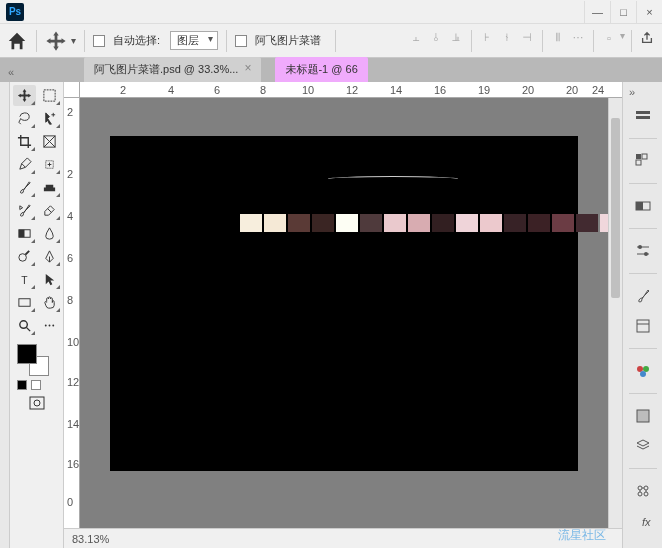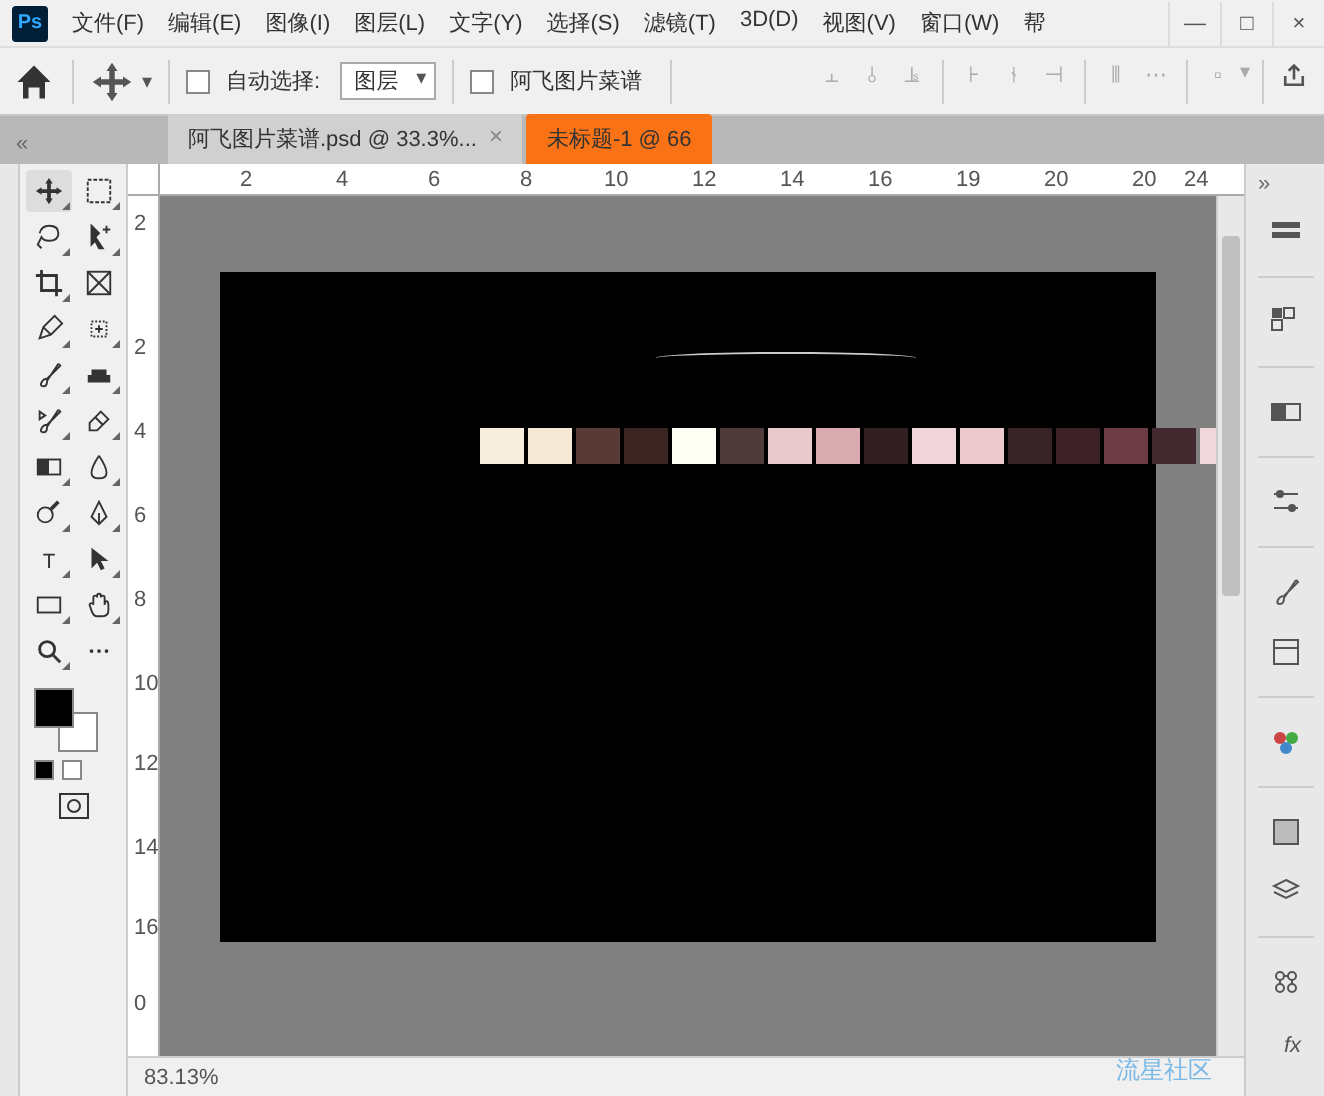--- a/index.html
+++ b/index.html
@@ -18,22 +18,22 @@
 .opt-icon{width:22px;height:22px;display:flex;align-items:center;justify-content:center;color:#555}
 .checkbox{width:12px;height:12px;border:1px solid #888;background:#fff;margin-right:4px}
 .opt-label{color:#333;margin-right:6px}
 .select-box{border:1px solid #aaa;background:#fff;padding:1px 18px 1px 6px;position:relative;color:#333}
 .select-box::after{content:"▾";position:absolute;right:4px;top:1px;font-size:10px;color:#555}
 .align-group{display:flex;gap:2px;margin-left:auto}
 .align-btn{width:18px;height:16px;display:flex;align-items:center;justify-content:center;color:#aaa}
 
 .tabbar{height:24px;background:#b8b8b8;display:flex;align-items:flex-end;padding-left:4px}
 .collapse-arrow{width:20px;padding:4px;color:#666}
-.tab{padding:5px 10px;background:#d0d0d0;color:#333;margin-right:2px;display:flex;gap:6px;border-top-left-radius:2px;border-top-right-radius:2px}
-.tab.active{background:#f97316}
+.tab{padding:5px 10px;background:#d0d0d0;color:#333;margin-right:14px;display:flex;gap:6px;border-top-left-radius:2px;border-top-right-radius:2px}
+.tab.active{background:#f0abfc}
 .tab-close{color:#888;font-size:12px;line-height:1}
 
 .main{display:flex;height:466px;position:relative}
 
 .left-collapse{width:10px;background:#e8e8e8;border-right:1px solid #ccc}
 
 .toolbox{width:54px;background:#f0f0f0;border-right:1px solid #ccc;padding:3px;display:flex;flex-direction:column}
 .tool-grid{display:grid;grid-template-columns:1fr 1fr;gap:2px}
 .tool{width:23px;height:21px;display:flex;align-items:center;justify-content:center;border-radius:2px;position:relative}
 .tool.selected{background:#ddd}
@@ -66,33 +66,20 @@
 .panel-sep{width:28px;height:1px;background:#ccc;margin:4px 0}
 
 .vscroll{width:14px;background:#e8e8e8;border-left:1px solid #ccc;position:relative}
 .vscroll-thumb{position:absolute;left:2px;right:2px;top:20px;height:180px;background:#c0c0c0;border-radius:2px}
 </style>
 </head>
 <body>
 
 <div class="titlebar">
   <div class="ps-logo">Ps</div>
-  <div class="menubar">
-    <div class="menu-item">文件(F)</div>
-    <div class="menu-item">编辑(E)</div>
-    <div class="menu-item">图像(I)</div>
-    <div class="menu-item">图层(L)</div>
-    <div class="menu-item">文字(Y)</div>
-    <div class="menu-item">选择(S)</div>
-    <div class="menu-item">滤镜(T)</div>
-    <div class="menu-item">3D(D)</div>
-    <div class="menu-item">视图(V)</div>
-    <div class="menu-item">窗口(W)</div>
-    <div class="menu-item">帮</div>
-  </div>
   <div class="win-controls">
     <div class="win-btn">—</div>
     <div class="win-btn">□</div>
     <div class="win-btn">×</div>
   </div>
 </div>
 
 <div class="optionsbar">
   <div class="home-btn">
     <svg viewBox="0 0 16 16">

